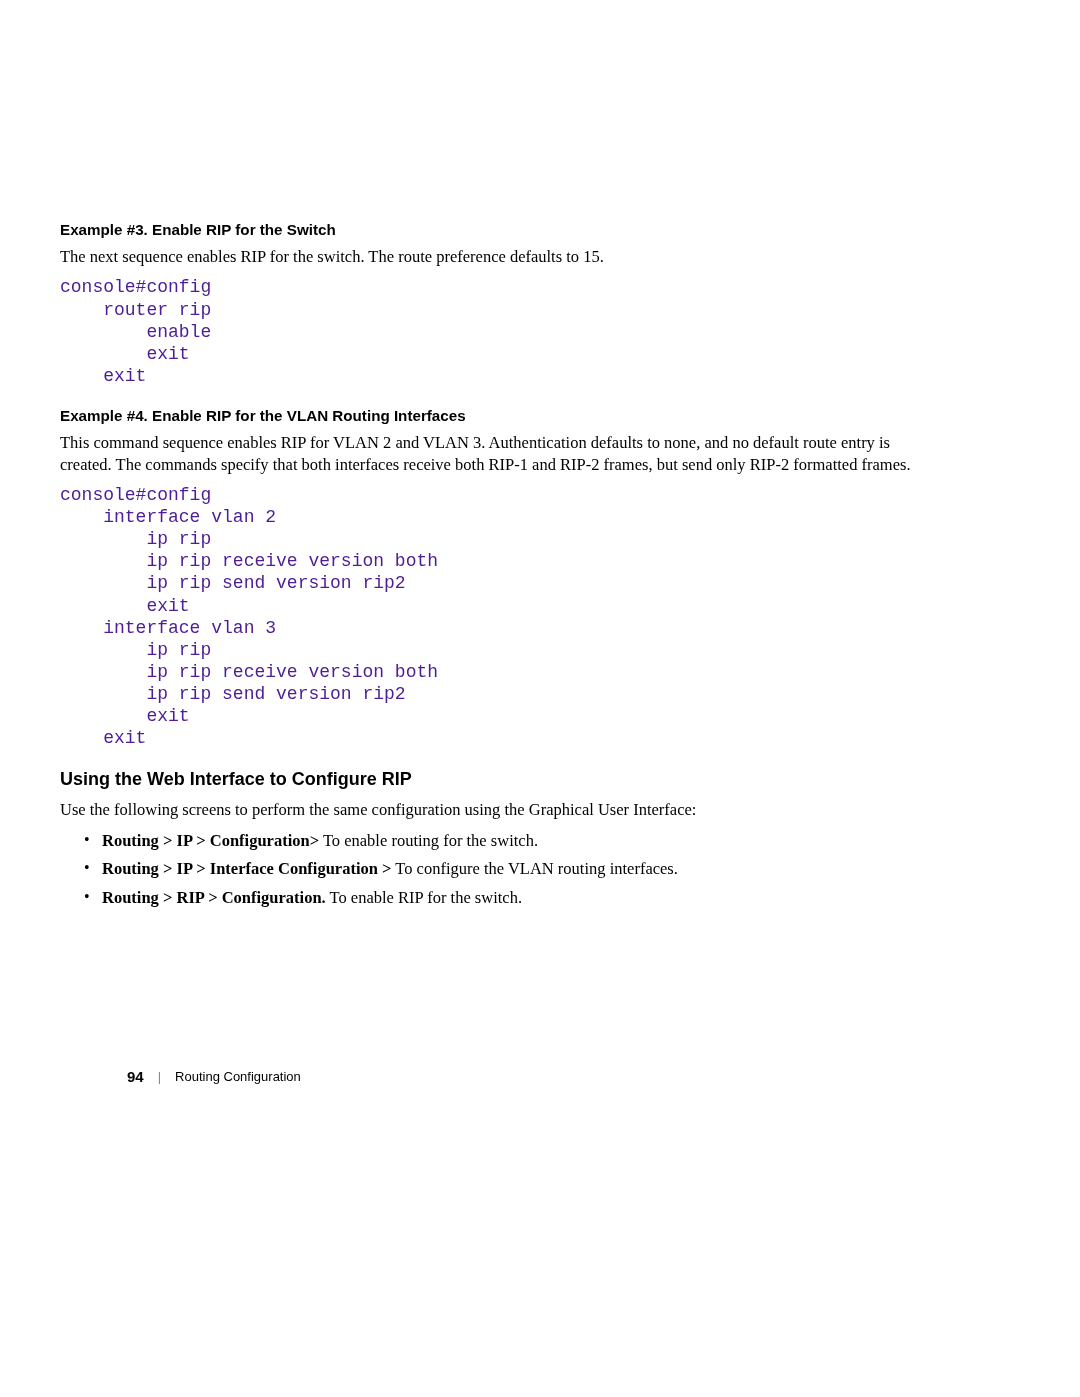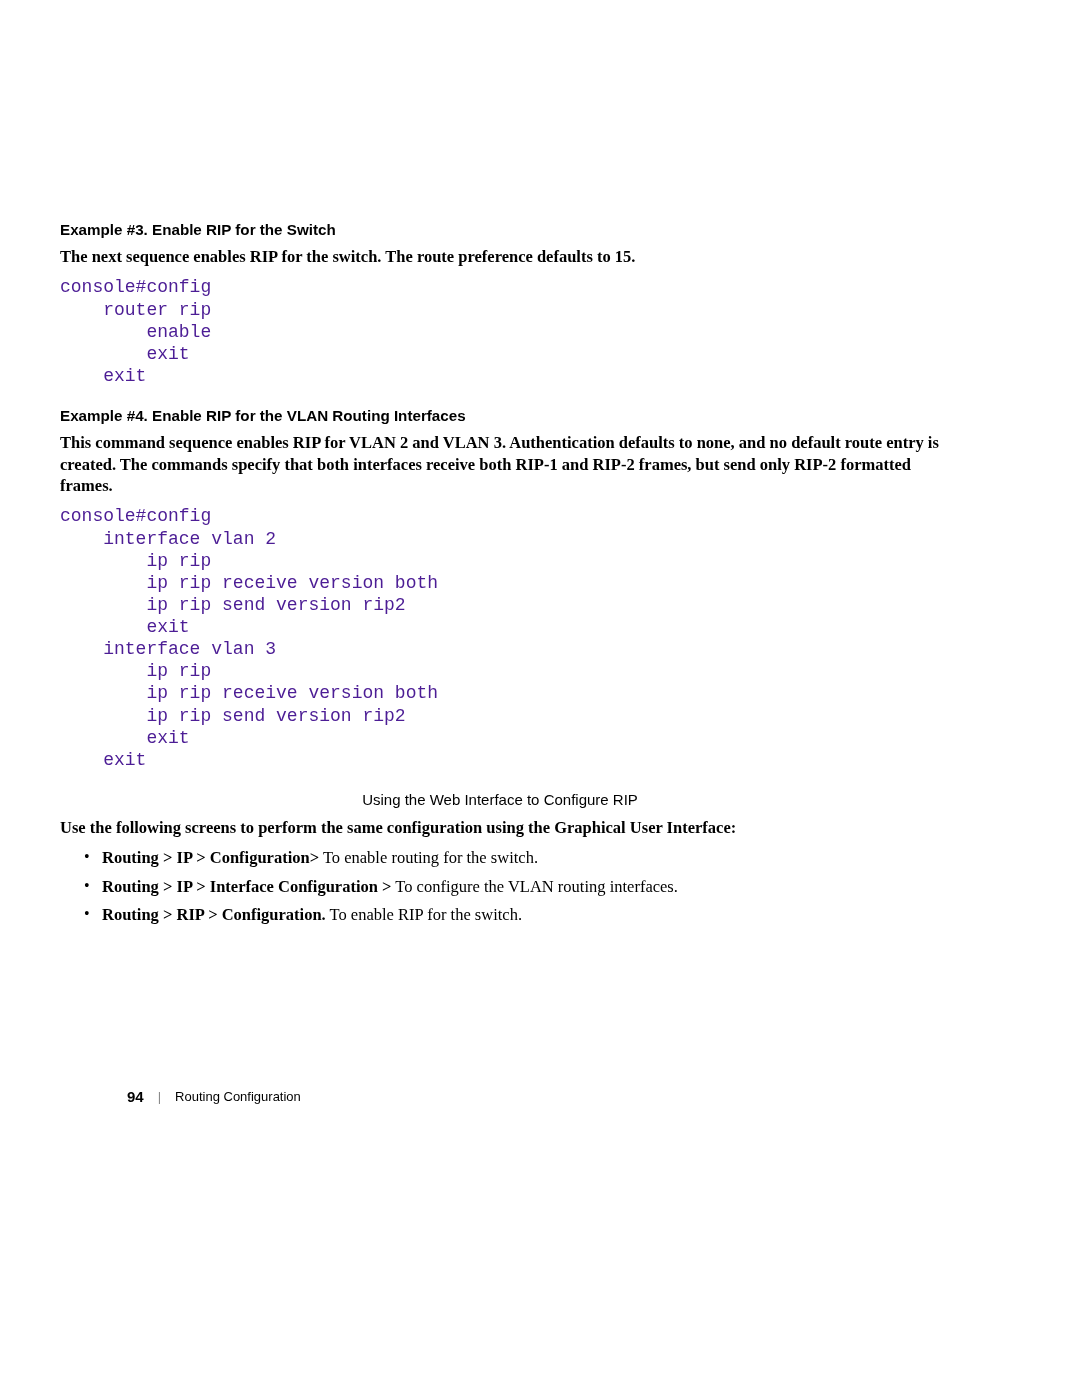--- a/index.html
+++ b/index.html
@@ -19,38 +19,36 @@
       font-size: 15.2px;
       color: #000;
       margin-bottom: 8px;
     }
     .body-text {
       font-family: Georgia, 'Times New Roman', serif;
       font-size: 16.5px;
       line-height: 1.30;
       color: #000;
       margin-bottom: 9px;
-      font-weight: bold;
     }
     .code-block {
       font-family: 'Courier New', Courier, monospace;
       font-size: 18px;
       line-height: 1.23;
       color: #4c1d95;
       white-space: pre;
       margin-bottom: 20px;
     }
     .heading-medium {
       font-family: Arial, Helvetica, sans-serif;
-      font-weight: normal;
-      font-size: 15px;
+      font-weight: bold;
+      font-size: 18px;
       color: #000;
       margin-top: 16px;
       margin-bottom: 9px;
-      text-align: center;
     }
     .bullet-list {
       list-style: none;
       padding-left: 24px;
     }
     .bullet-list li {
       font-family: Georgia, 'Times New Roman', serif;
       font-size: 16.5px;
       line-height: 1.30;
       color: #000;
@@ -61,21 +59,21 @@
     .bullet-list li::before {
       content: "•";
       position: absolute;
       left: 0;
       top: 0;
       font-size: 16px;
     }
     .bold { font-weight: bold; }
     .footer {
       position: absolute;
-      bottom: 292px;
+      bottom: 312px;
       left: 127px;
       display: flex;
       align-items: center;
       font-family: Arial, Helvetica, sans-serif;
       font-size: 14px;
       color: #000;
     }
     .page-number {
       font-weight: bold;
       font-size: 15px;

